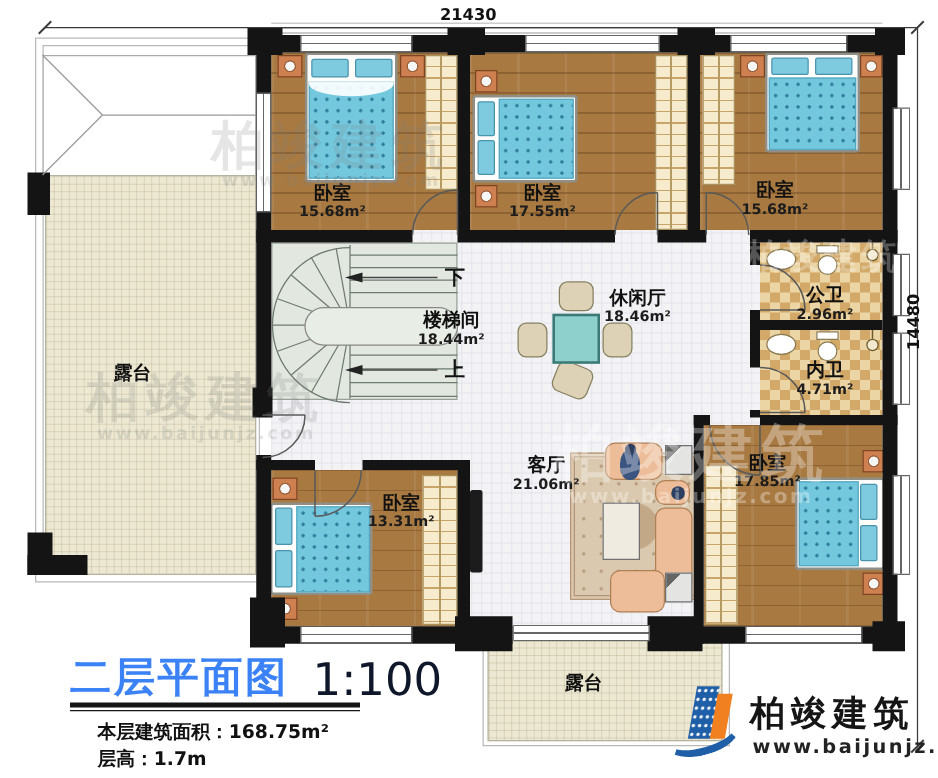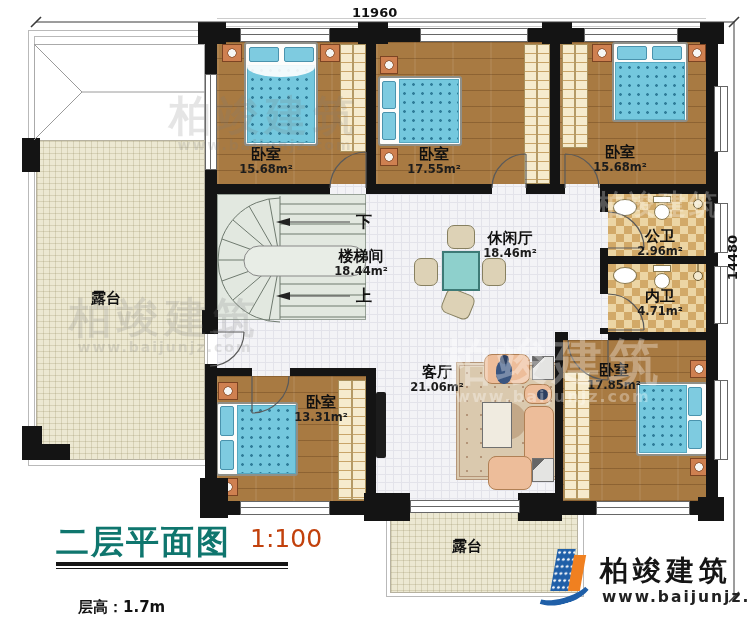--- a/index.html
+++ b/index.html
@@ -59,22 +59,22 @@
   
   .rlabel{position:absolute;transform:translateX(-50%);text-align:center;line-height:1.12;white-space:nowrap;}
   .rname{display:block;font-size:15px;font-weight:bold;color:#101010;}
   .rarea{display:block;font-size:11.5px;font-weight:bold;color:#1c1c1c;}
   .dimtext{position:absolute;font-size:13px;font-weight:bold;color:#111;}
   .stairdir{position:absolute;font-size:16px;font-weight:bold;color:#111;}
   .wm{position:absolute;text-align:center;pointer-events:none;line-height:1.05;}
   .wm .t{display:block;font-weight:bold;letter-spacing:6px;}
   .wm .u{display:block;font-weight:bold;letter-spacing:2px;}
   
-  .tb-title{position:absolute;left:56px;top:520px;font-size:33px;font-weight:bold;color:#0f766e;letter-spacing:2px;}
-  .tb-scale{position:absolute;left:250px;top:524px;font-size:25px;font-weight:500;color:#c2410c;}
+  .tb-title{position:absolute;left:56px;top:520px;font-size:33px;font-weight:bold;color:#3b82f6;letter-spacing:2px;}
+  .tb-scale{position:absolute;left:250px;top:524px;font-size:36px;font-weight:500;color:#0f172a;}
   .tb-line1{position:absolute;left:56px;top:562px;width:232px;height:4px;background:#161616;}
   .tb-line2{position:absolute;left:56px;top:568px;width:232px;height:1px;background:#161616;}
   .tb-row{position:absolute;left:78px;font-size:15px;font-weight:bold;color:#111;}
   
   .logo-name{position:absolute;left:600px;top:552px;font-size:28px;font-weight:bold;color:#151515;letter-spacing:5px;}
   .logo-url{position:absolute;left:602px;top:588px;font-size:15.5px;font-weight:bold;color:#222;letter-spacing:2px;}
   .lg-blue{position:absolute;left:554px;top:549px;width:18px;height:42px;background-color:#1f5fa8;transform:skewX(-10deg);
            background-image:radial-gradient(circle,rgba(255,255,255,.95) 1px,transparent 1.7px);background-size:5px 7px;}
   .lg-orange{position:absolute;left:571px;top:555px;width:12px;height:36px;background:#f08020;transform:skewX(-10deg);}
   .lg-swoosh{position:absolute;left:532px;top:574px;width:60px;height:30px;border:4px solid transparent;
@@ -331,21 +331,21 @@
   <div class="rlabel" style="left:106px;top:290px;">
     <span class="rname">露台</span>
   </div>
   <div class="rlabel" style="left:467px;top:538px;">
     <span class="rname">露台</span>
   </div>
 
   <span class="stairdir" style="left:356px;top:212px;">下</span>
   <span class="stairdir" style="left:356px;top:286px;">上</span>
 
-  <span class="dimtext" style="left:352px;top:5px;">11960</span>
+  <span class="dimtext" style="left:352px;top:5px;">21430</span>
   <span class="dimtext" style="left:702px;top:250px;width:60px;text-align:center;transform:rotate(-90deg);display:inline-block;">14480</span>
 
   <div class="wm" style="left:140px;top:94px;width:250px;color:rgba(125,125,125,.20);">
     <span class="t" style="font-size:42px;">柏竣建筑</span>
     <span class="u" style="font-size:14px;">www.baijunjz.com</span>
   </div>
   <div class="wm" style="left:15px;top:296px;width:300px;color:rgba(125,125,125,.20);">
     <span class="t" style="font-size:42px;">柏竣建筑</span>
     <span class="u" style="font-size:14px;">www.baijunjz.com</span>
   </div>
@@ -354,20 +354,23 @@
     <span class="u" style="font-size:16px;">www.baijunjz.com</span>
   </div>
   <div class="wm" style="left:568px;top:190px;width:180px;color:rgba(255,255,255,.28);">
     <span class="t" style="font-size:28px;letter-spacing:3px;">柏竣建筑</span>
   </div>
 
   <span class="tb-title">二层平面图</span>
   <span class="tb-scale">1:100</span>
   <div class="tb-line1"></div>
   <div class="tb-line2"></div>
+  <div class="tb-row" style="top:576px;">
+    <span>本层建筑面积：</span><span>168.75m²</span>
+  </div>
   <div class="tb-row" style="top:598px;">
     <span>层高：</span><span>1.7m</span>
   </div>
 
   <div class="lg-swoosh"></div>
   <div class="lg-blue"></div>
   <div class="lg-orange"></div>
   <span class="logo-name">柏竣建筑</span>
   <span class="logo-url">www.baijunjz.com</span>
 

